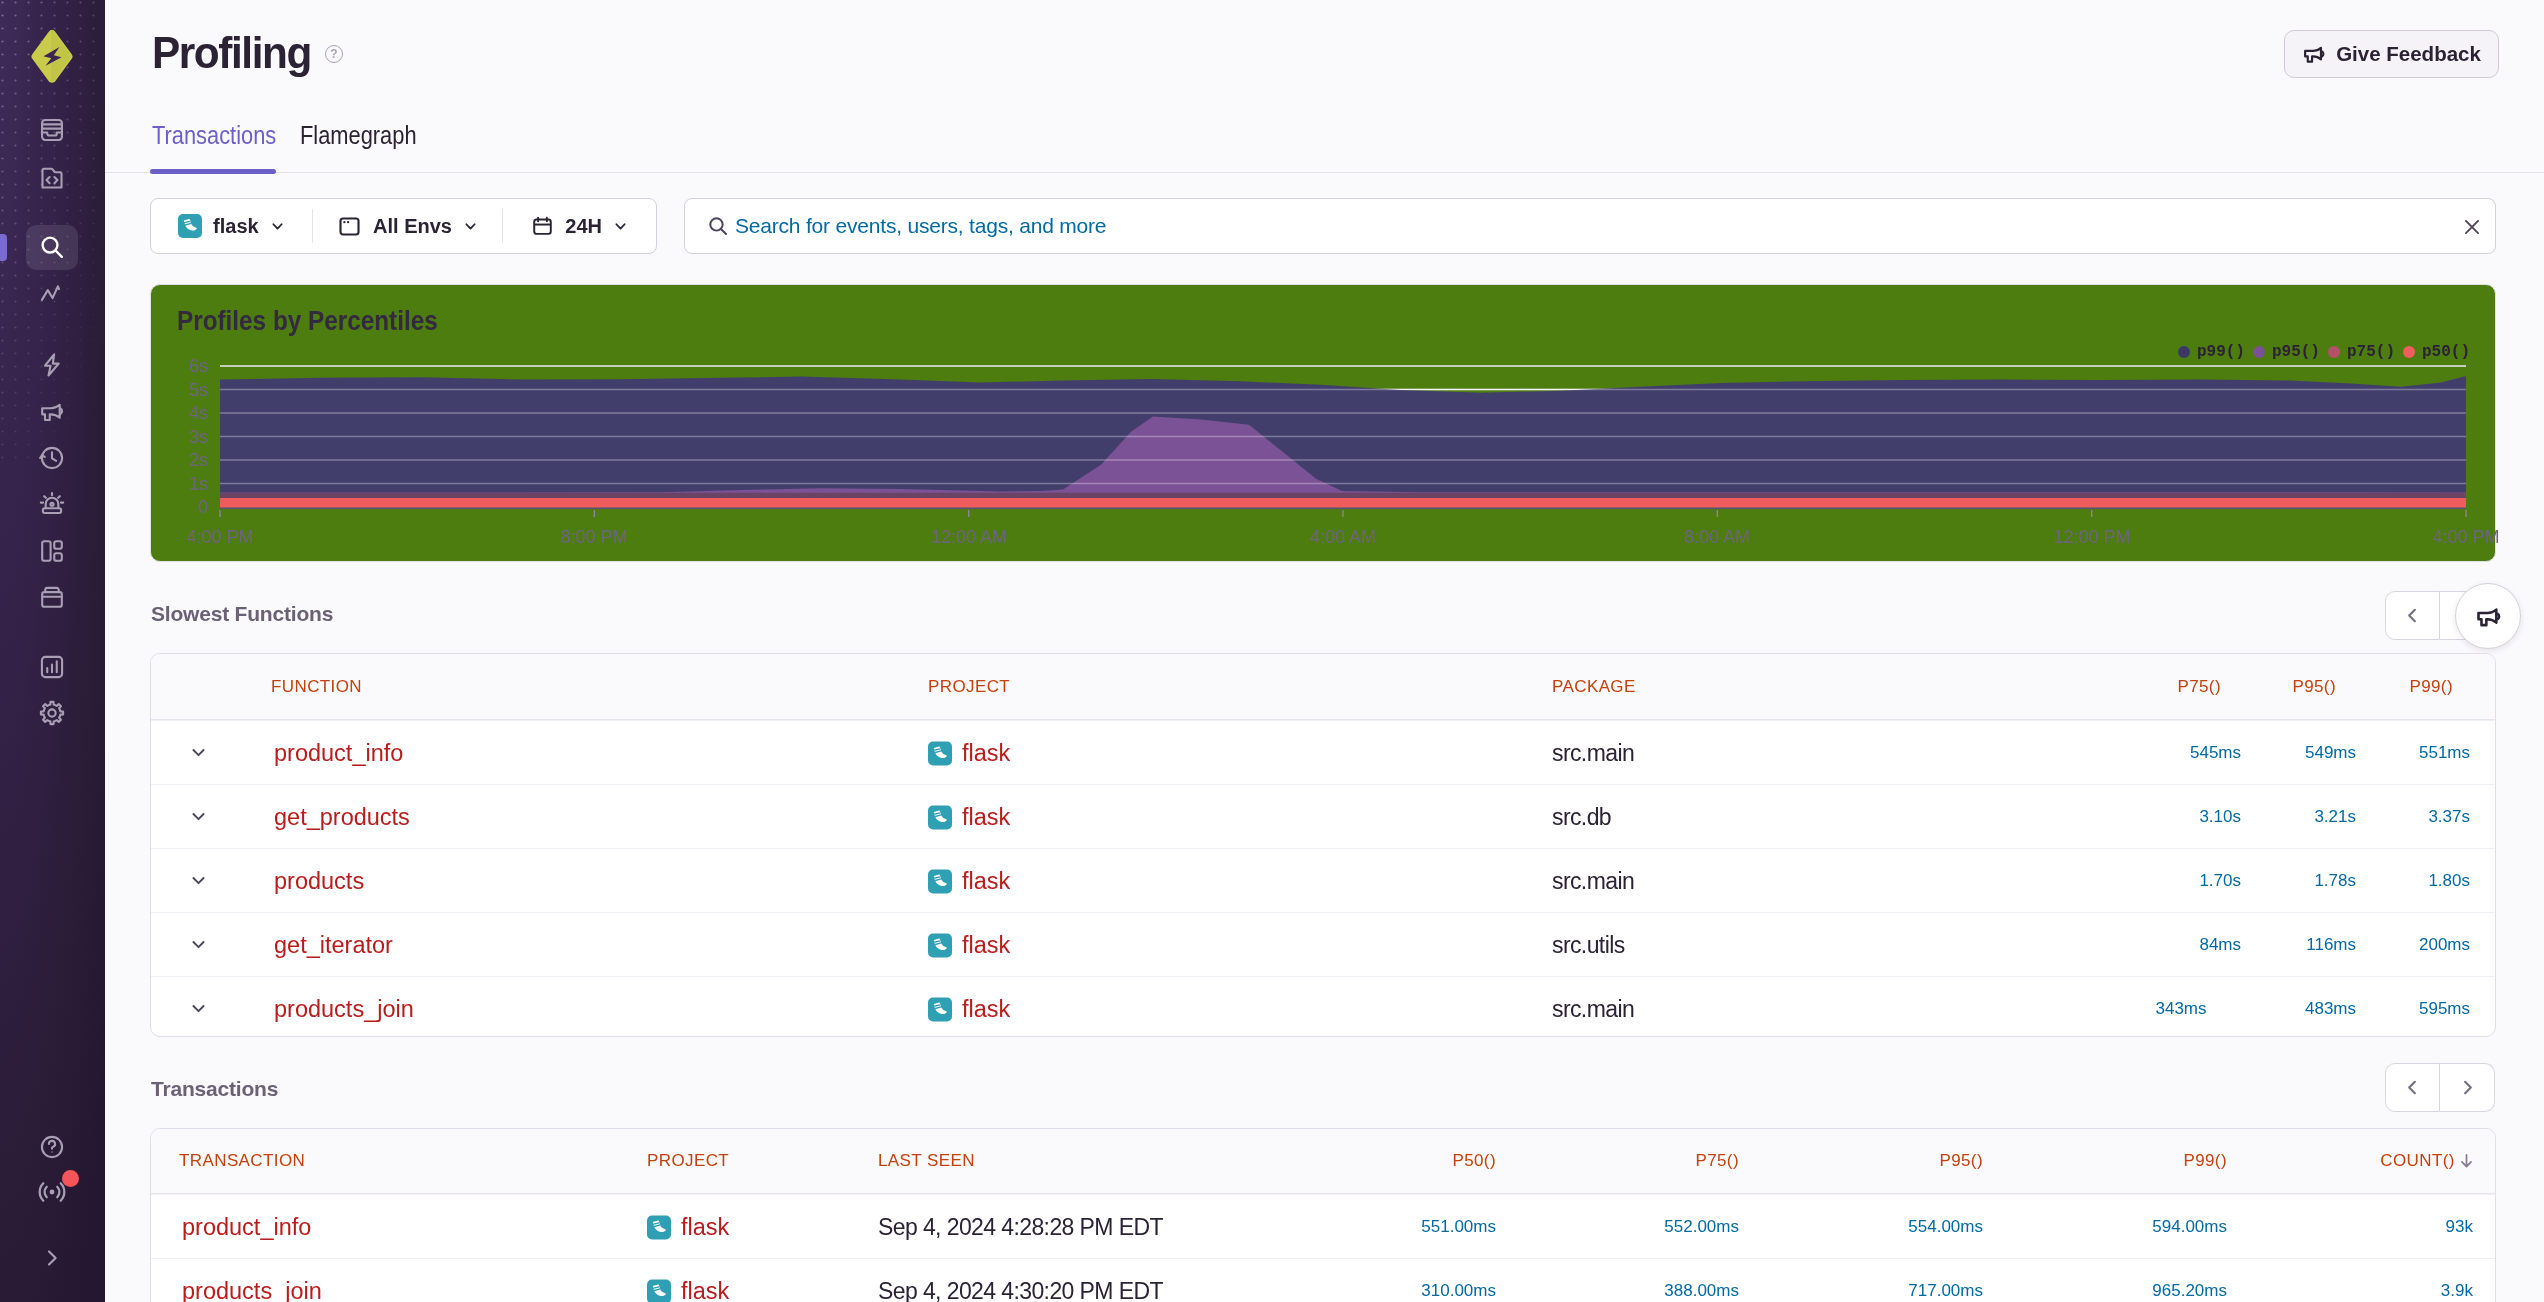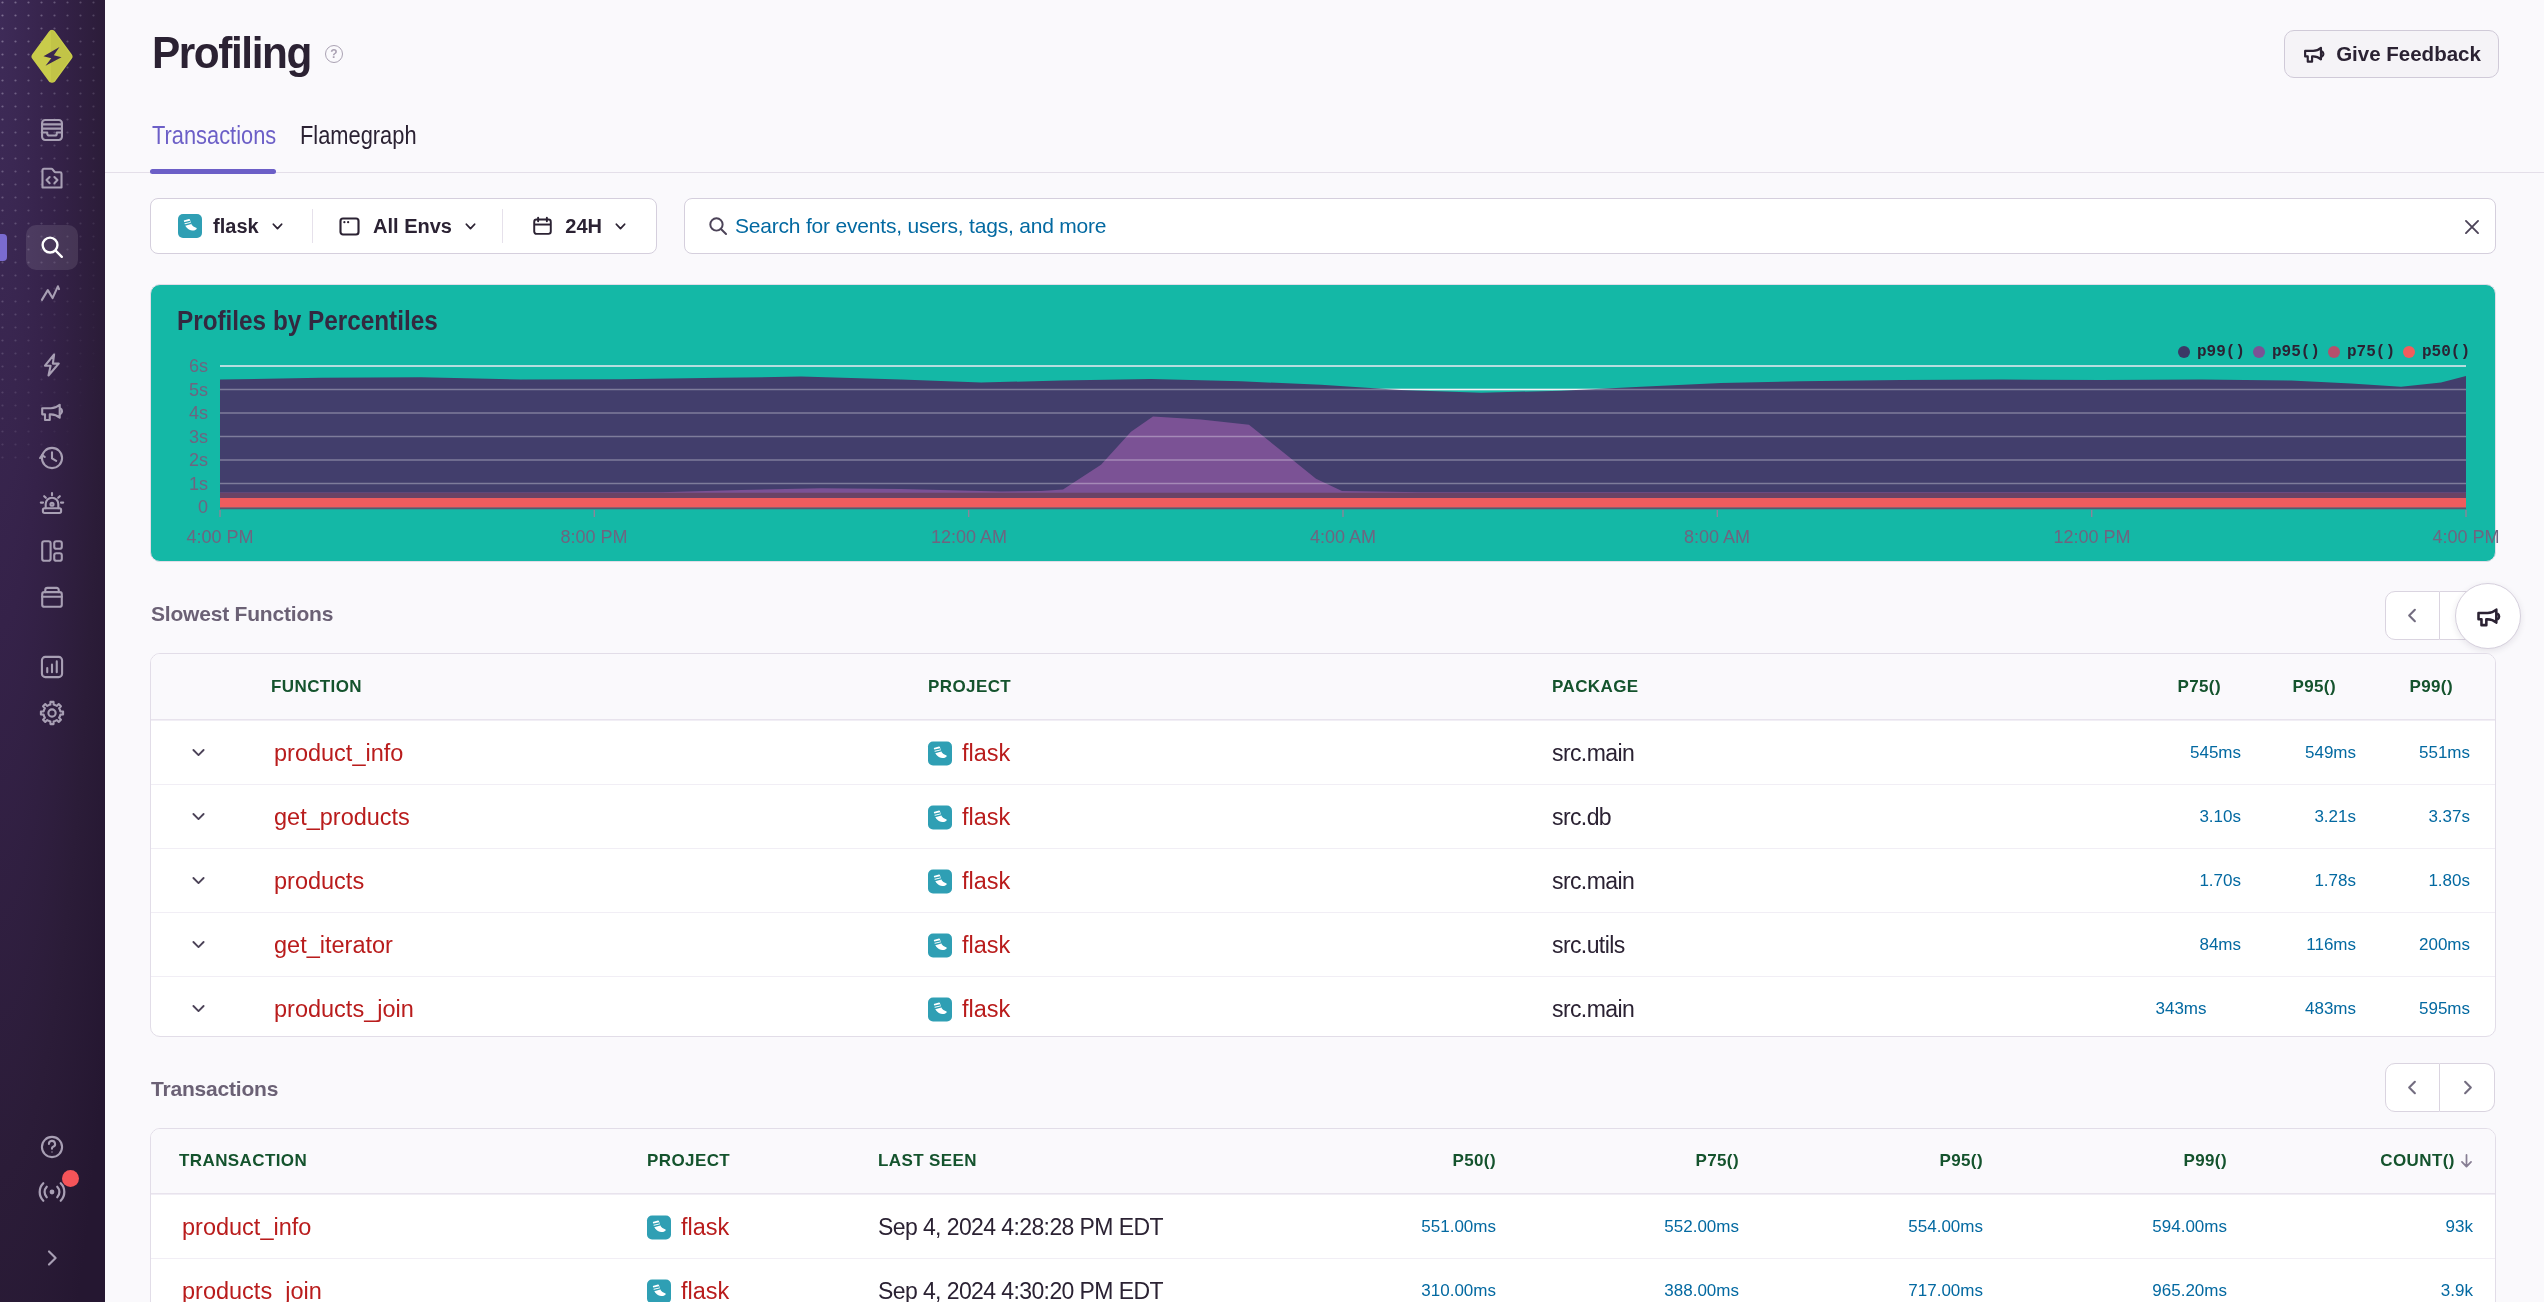--- a/index.html
+++ b/index.html
@@ -26,38 +26,38 @@
 
 
 #filterbar { position:absolute; left:150px; top:198px; width:507px; height:56px; background:#fff; border:1px solid #d5cfdd; border-radius:8px; display:flex; }
 #filterbar .seg { display:flex; align-items:center; justify-content:center; gap:11px; font-size:20px; font-weight:bold; color:#2b2233; }
 #seg1{width:161px;} #seg2{width:190px;} #seg3{width:153px;}
 #filterbar .div { width:1px; height:34px; background:#e6e1eb; margin:auto 0; }
 #searchbar { position:absolute; left:684px; top:198px; width:1812px; height:56px; background:#fff; border:1px solid #d5cfdd; border-radius:8px; display:flex; align-items:center; }
 #searchbar .ph { color:#0369a1; font-size:21px; margin-left:6px; letter-spacing:-0.2px; }
 
 
-#chartpanel { position:absolute; left:150px; top:284px; width:2346px; height:278px; background:#14b8a6; border:1px solid #e2dde8; border-radius:10px; }
+#chartpanel { position:absolute; left:150px; top:284px; width:2346px; height:278px; background:#4d7c0f; border:1px solid #e2dde8; border-radius:10px; }
 #charttitle { position:absolute; left:177px; top:306px; font-size:27px; font-weight:bold; color:#332940; transform:scaleX(0.9); transform-origin:0 0; white-space:nowrap; }
 #legend { position:absolute; top:343px; right:74px; display:flex; gap:8px; align-items:center; font-family:"Liberation Mono",monospace; font-size:16px; font-weight:bold; color:#2b2233; }
 #legend .it { display:flex; align-items:center; gap:7px; }
 #legend .dot { width:12px; height:12px; border-radius:50%; }
 
 
 .sechead { position:absolute; left:151px; font-size:21px; font-weight:bold; color:#6b6175; letter-spacing:-0.2px; }
 .pager { position:absolute; display:flex; }
 .pager .pbtn { width:55px; height:49px; background:#fff; border:1px solid #dad4e0; display:flex; align-items:center; justify-content:center; }
 .pager .pbtn.l { border-radius:10px 0 0 10px; }
 .pager .pbtn.r { border-radius:0 10px 10px 0; border-left:none; }
 #fab { position:absolute; left:2455px; top:583px; width:66px; height:66px; border-radius:50%; background:#fff; border:1px solid #d6d0dd; box-shadow:0 2px 6px rgba(40,30,60,0.10); display:flex; align-items:center; justify-content:center; }
 
 
 .tpanel { position:absolute; left:150px; width:2346px; background:#fff; border:1px solid #e2dde8; border-radius:10px; overflow:hidden; }
 .thead { position:relative; background:#faf9fc; border-bottom:1px solid #e8e3ed; }
-.thead span { position:absolute; font-size:17px; font-weight:bold; color:#14532d; letter-spacing:0.4px; transform:translateY(-50%); }
+.thead span { position:absolute; font-size:17px; font-weight:normal; color:#c2410c; letter-spacing:0.4px; transform:translateY(-50%); }
 .trow { position:relative; border-top:1px solid #f1eef5; }
 .trow:first-of-type { border-top:none; }
 .trow > * { position:absolute; transform:translateY(-50%); }
 .lnk { color:#b91c1c; font-size:23.5px; }
 .txt { color:#2b2233; font-size:23px; letter-spacing:-0.6px; }
 .num { color:#0369a1; font-size:17px; }
 .badge { width:24px; height:24px; border-radius:5px; background:#2f9fb4; display:inline-flex; align-items:center; justify-content:center; }
 .projcell { display:flex; align-items:center; gap:10px; }
 </style>
 </head>

